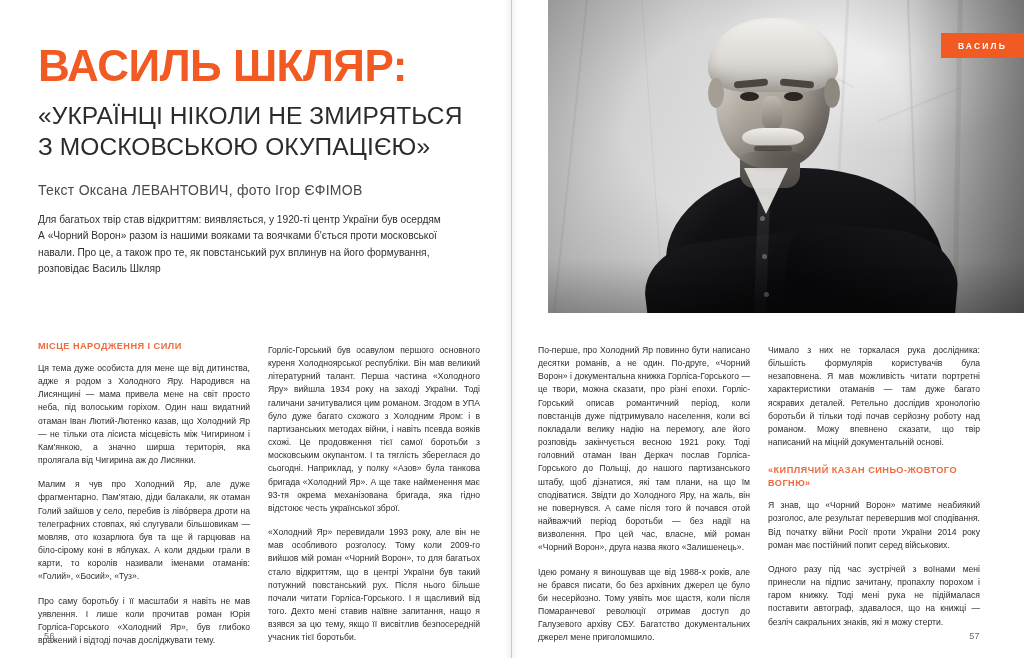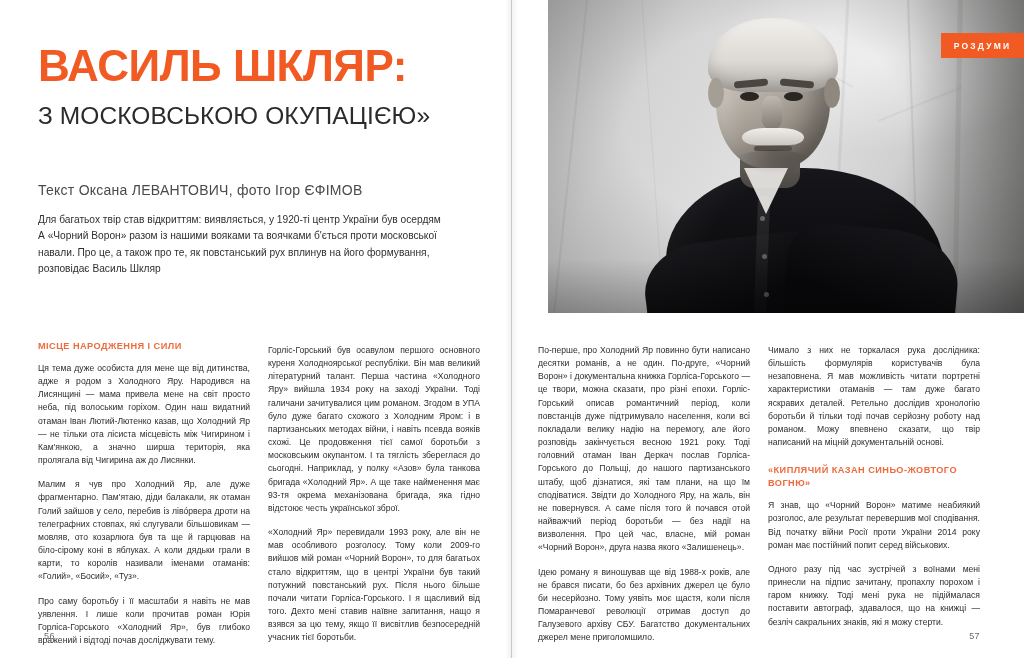--- a/index.html
+++ b/index.html
@@ -313,26 +313,27 @@
       <div class="moustache"></div>
       <div class="mouth"></div>
       <div class="chin-shadow"></div>
     </div>
 
     <div class="wall-vignette"></div>
     <div class="photo-bottom-fade"></div>
   </div>
 
   <div class="section-badge">
-    <span>РОЗДУМИ</span>
+    <span>ВАСИЛЬ</span>
   </div>
 
   <div class="headline-block">
     <h1 class="kicker-name">ВАСИЛЬ ШКЛЯР:</h1>
     <h2 class="headline-quote">
+      <span class="ln">«УКРАЇНЦІ НІКОЛИ НЕ ЗМИРЯТЬСЯ</span>
       <span class="ln">З МОСКОВСЬКОЮ ОКУПАЦІЄЮ»</span>
     </h2>
   </div>
   <div class="byline">Текст Оксана ЛЕВАНТОВИЧ, фото Ігор ЄФІМОВ</div>
 
   <div class="lead">
     <span class="ln">Для багатьох твір став відкриттям: виявляється, у 1920-ті центр України був осердям</span>
     <span class="ln">А «Чорний Ворон» разом із нашими вояками та воячками б'ється проти московської</span>
     <span class="ln">навали. Про це, а також про те, як повстанський рух вплинув на його формування,</span>
     <span class="ln">розповідає Василь Шкляр</span>

